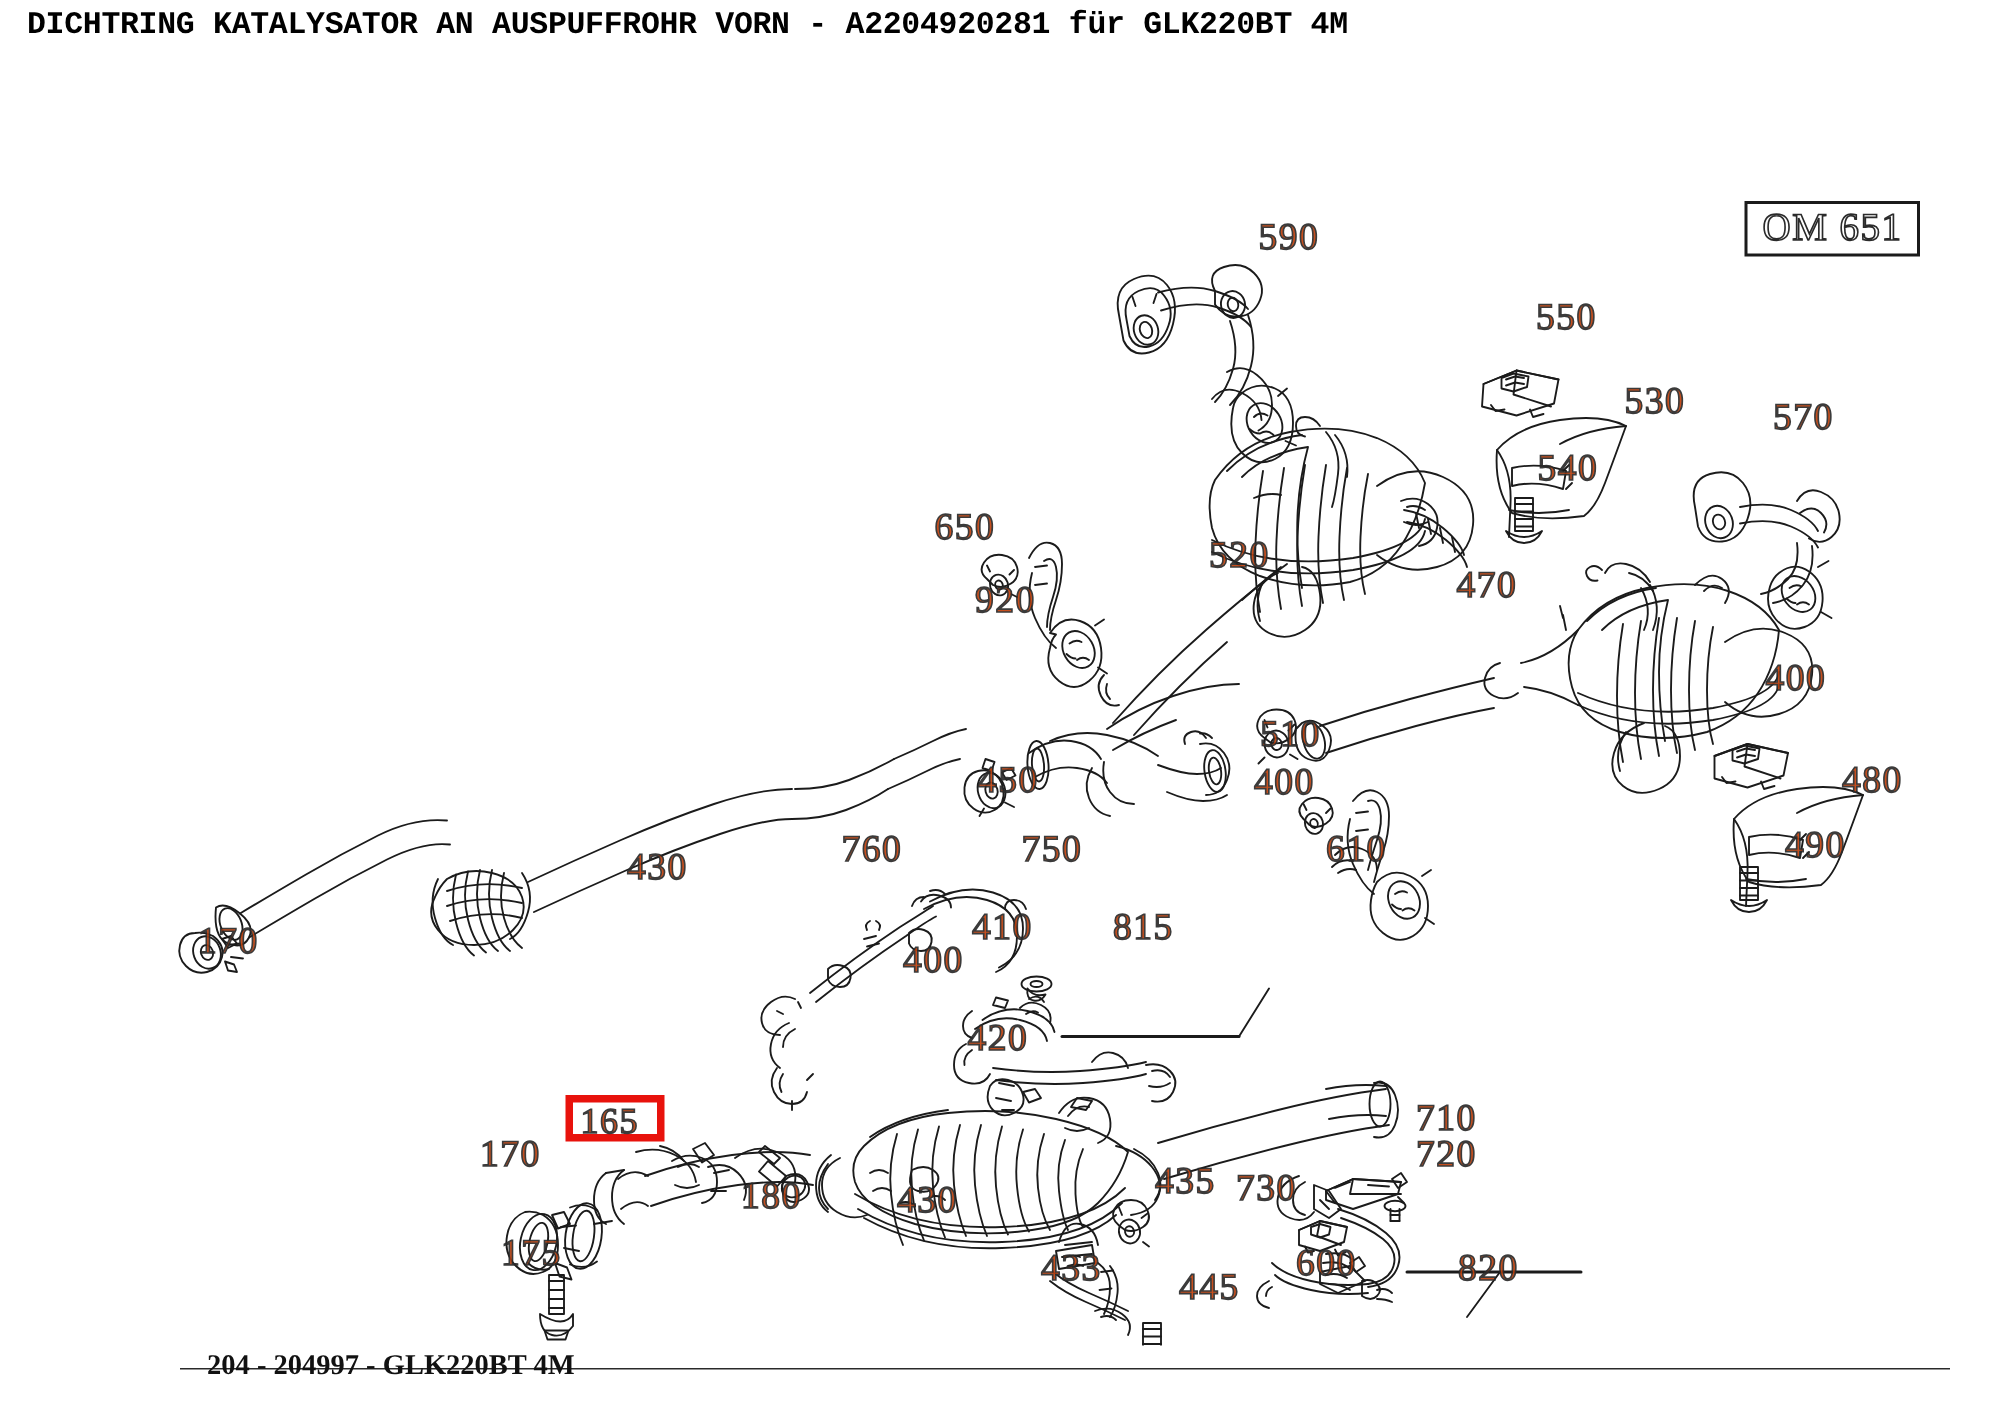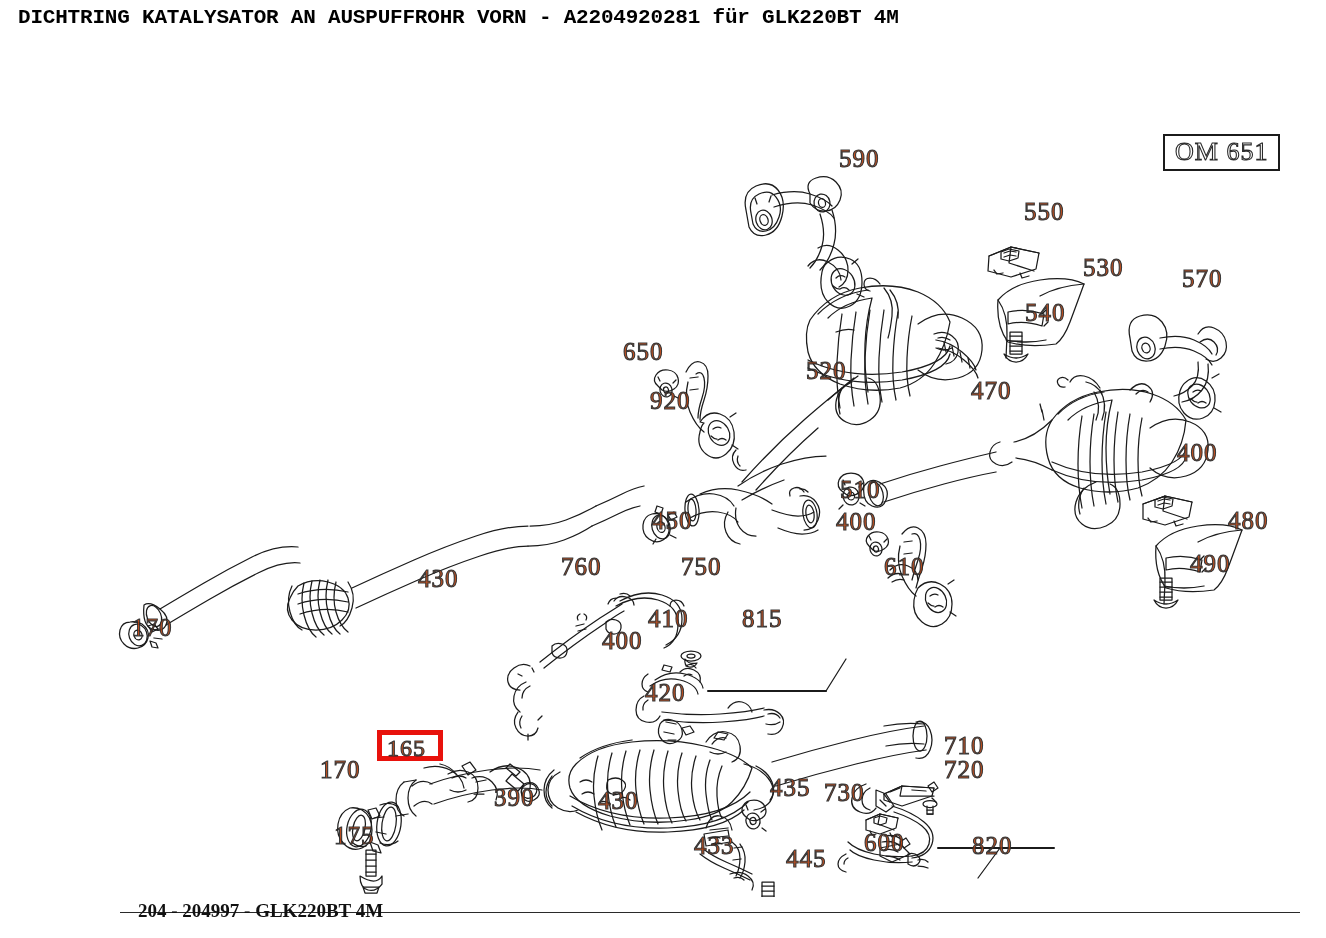--- a/index.html
+++ b/index.html
@@ -615,21 +615,21 @@
 <div class="callout outline" style="left:132px;top:615px">170</div>
 <div class="callout outline" style="left:648px;top:606px">410</div>
 <div class="callout outline" style="left:742px;top:606px">815</div>
 <div class="callout outline" style="left:602px;top:628px">400</div>
 <div class="callout outline" style="left:645px;top:680px">420</div>
 <div class="callout outline" style="left:320px;top:757px">170</div>
 <div class="callout outline" style="left:944px;top:733px">710</div>
 <div class="callout outline" style="left:944px;top:757px">720</div>
 <div class="callout outline" style="left:770px;top:775px">435</div>
 <div class="callout outline" style="left:824px;top:780px">730</div>
-<div class="callout outline" style="left:494px;top:785px">390</div>
+<div class="callout outline" style="left:494px;top:785px">180</div>
 <div class="callout outline" style="left:598px;top:788px">430</div>
 <div class="callout outline" style="left:334px;top:823px">175</div>
 <div class="callout outline" style="left:694px;top:833px">433</div>
 <div class="callout outline" style="left:786px;top:846px">445</div>
 <div class="callout outline" style="left:864px;top:830px">600</div>
 <div class="callout outline" style="left:972px;top:833px">820</div>
 
 <div id="highlight-165">
   <div class="callout outline">165</div>
 </div>

